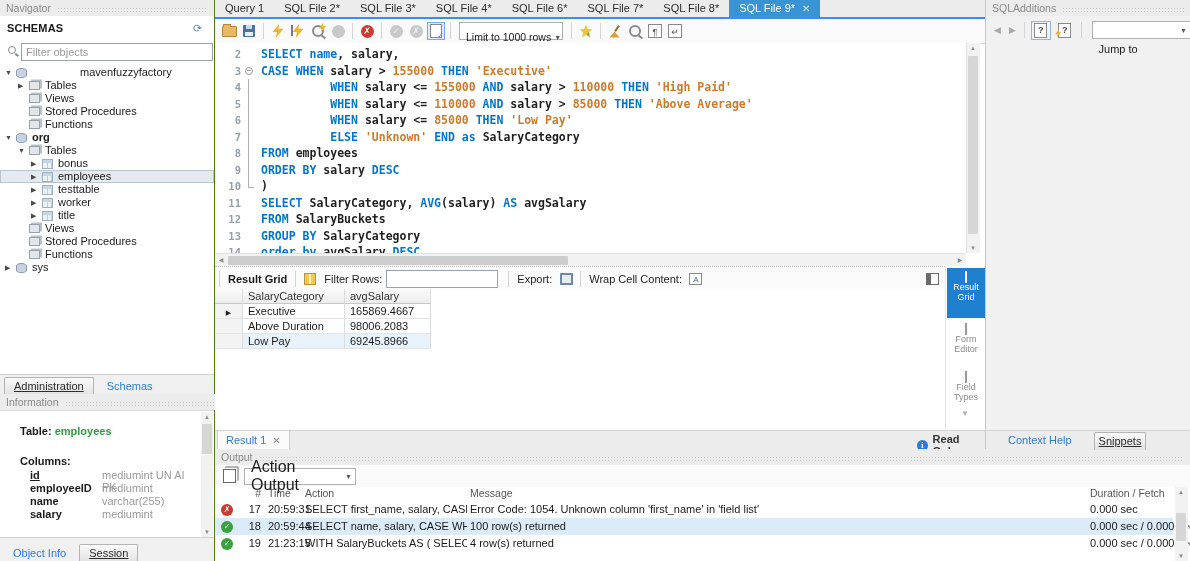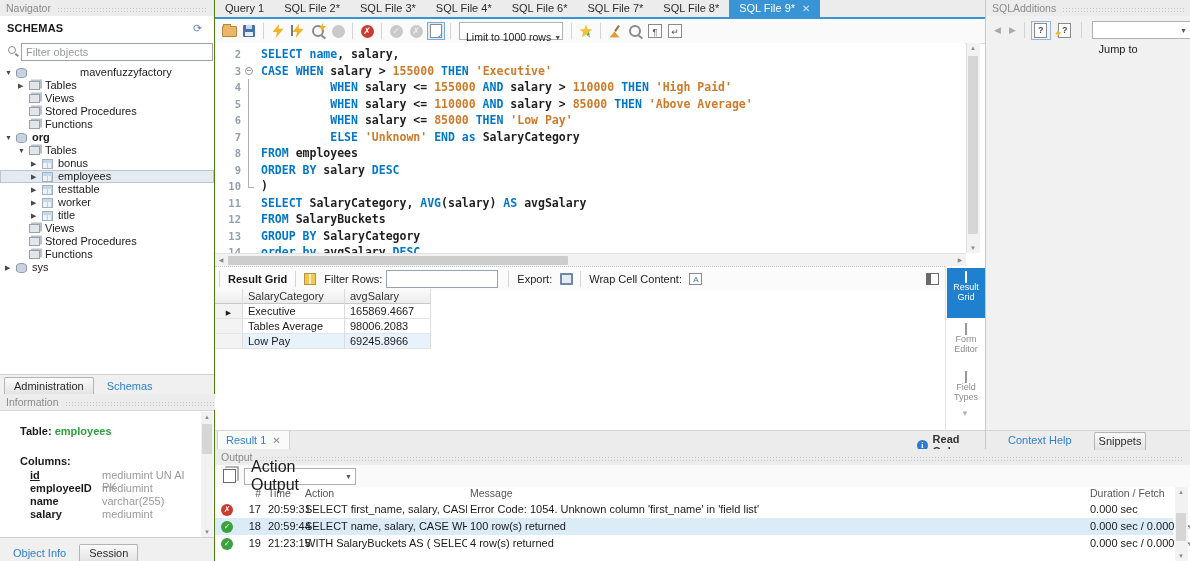--- a/index.html
+++ b/index.html
@@ -32,21 +32,21 @@
   .trow.bold .lbl{font-weight:bold;}
   .ico{position:absolute;top:1.5px;}
   .ico-db{width:11px;height:10px;background:#c9d3e0;border:1px solid #8d9aae;border-radius:5px/3px;box-sizing:border-box;}
   .ico-grp{width:11px;height:9px;background:#e2e6ea;border:1px solid #97a1ab;box-shadow:2px -1.5px 0 0 #b9c0c8;box-sizing:border-box;}
   .ico-tbl{width:11px;height:10px;border:1px solid #9fb0c0;background:
       linear-gradient(#c7d7e6 0 3px,transparent 3px),
       linear-gradient(90deg,transparent 0 4px,#c2cdd8 4px 5px,transparent 5px 8px,#c2cdd8 8px 9px,transparent 9px),
       #eef3f8;box-sizing:border-box;}
   .btabs{position:absolute;left:0;width:214px;height:20px;background:#f0f0f0;border-top:1px solid #cfcfcf;display:flex;align-items:flex-end;}
   .btab{height:17px;line-height:17px;padding:0 9px;margin-left:4px;font-size:11px;color:#2b2b2b;}
-  .btab.box{background:linear-gradient(#fafafa,#e2e2e2);border:1px solid #b4b4b4;border-bottom:none;border-radius:2px 2px 0 0;}
+  .btab.box{background:linear-gradient(#fafafa,#e2e2e2);border:1px solid #b4b4b4;border-bottom:none;border-radius:2px 2px 0 0;text-decoration:underline;}
   .btab.blue{color:#2f7fd0;}
   #info-body{position:absolute;left:0;top:410px;width:214px;height:127px;background:#fff;border-top:1px solid #d8d8d8;}
   #info-scroll{position:absolute;right:1px;top:1px;width:12px;height:125px;background:#f2f2f2;}
   .sarrow{position:absolute;left:0;width:12px;text-align:center;font-size:6px;color:#8a8a8a;}
   .sthumb{position:absolute;left:1px;width:10px;background:#d6d6d6;border-radius:1px;}
   #tbl-line{position:absolute;left:20px;top:14px;font-weight:bold;}
   #tbl-name{color:#2e9e40;}
   #cols-label{position:absolute;left:20px;top:44px;font-weight:bold;}
   .crow{position:relative;height:13px;}
   .crow .cn{position:absolute;left:30px;font-weight:bold;}
@@ -518,21 +518,21 @@
           <div class="g-cell g-c1">SalaryCategory</div>
           <div class="g-cell g-c2">avgSalary</div>
         </div>
         <div class="g-row">
           <div class="g-cell g-marker"><span class="pt">▶</span></div>
           <div class="g-cell g-c1">Executive</div>
           <div class="g-cell g-c2">165869.4667</div>
         </div>
         <div class="g-row">
           <div class="g-cell g-marker"></div>
-          <div class="g-cell g-c1">Tables Average</div>
+          <div class="g-cell g-c1">Above Duration</div>
           <div class="g-cell g-c2">98006.2083</div>
         </div>
         <div class="g-row alt">
           <div class="g-cell g-marker"></div>
           <div class="g-cell g-c1">Low Pay</div>
           <div class="g-cell g-c2">69245.8966</div>
         </div>
       </div>
 
     <div id="res-side">

